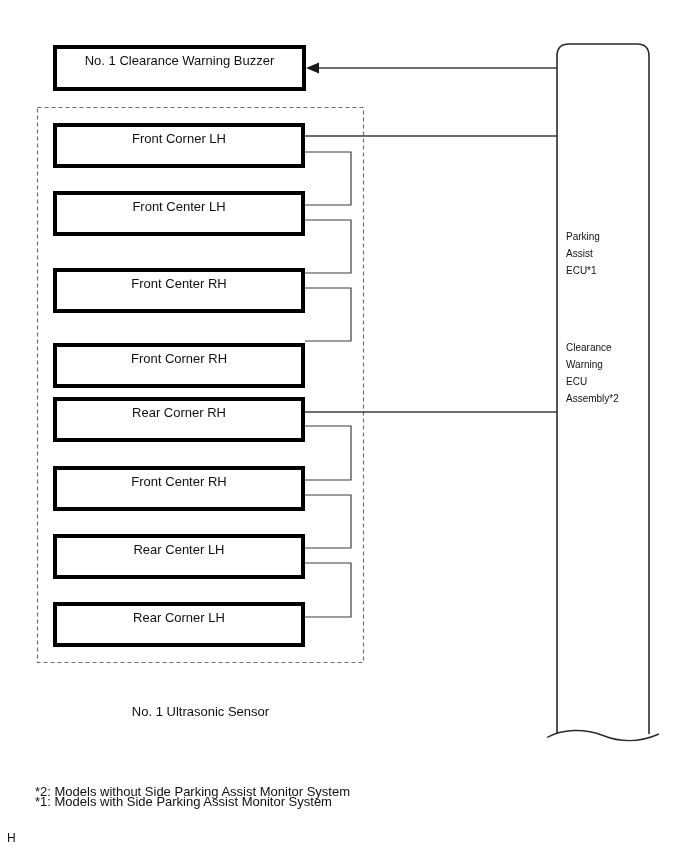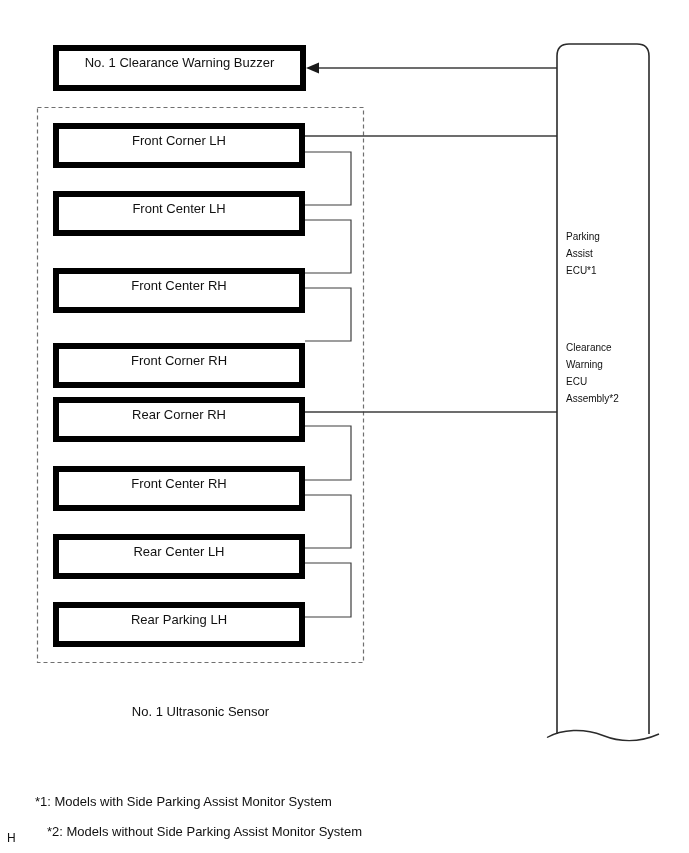--- a/index.html
+++ b/index.html
@@ -3,38 +3,38 @@
 <meta charset="utf-8">
 <style>
   html,body { margin:0; padding:0; background:#ffffff; }
   .canvas {
     position:relative; width:689px; height:853px; background:#ffffff;
     font-family:"Liberation Sans", sans-serif; color:#111111; overflow:hidden;
   }
   .layer-svg { position:absolute; left:0; top:0; width:689px; height:853px; }
   .box {
     position:absolute; left:53px; width:252px; height:45px;
-    background:#ffffff; border:6px solid #000000; box-sizing:border-box;
+    background:#ffffff; border:4px solid #000000; box-sizing:border-box;
     display:flex; justify-content:center; align-items:flex-start;
     padding-top:4px; font-size:13px; line-height:16px; z-index:2;
   }
   .buzzer { width:253px; height:46px; top:45px; }
   .group-label {
     position:absolute; left:37px; top:704px; width:327px;
     text-align:center; font-size:13px; line-height:16px; z-index:2;
   }
   .ecu-text {
     position:absolute; left:566px; white-space:pre-line;
     font-size:10px; line-height:17px; z-index:3;
   }
   .ecu-text.primary   { top:228px; }
   .ecu-text.secondary { top:329px;margin-top:10px; }
   .footnote { position:absolute; left:35px; font-size:13px; line-height:16px; }
   .footnote.f1 { top:794px; }
-  .footnote.f2 { top:824px;margin-left:12px; }
+  .footnote.f2 { top:784px; }
   .page-marker { position:absolute; left:7px; top:831px; font-size:12px; }
 </style>
 </head>
 <body>
 
 <div class="canvas">
 
   <svg class="layer-svg" viewBox="0 0 689 853">
 
     <rect x="37.5" y="107.5" width="326" height="555" fill="none" stroke="#6f6f6f" stroke-width="1.2" stroke-dasharray="4 3"></rect>
@@ -76,21 +76,21 @@
   <div class="box" style="top:397px">
     <span>Rear Corner RH</span>
   </div>
   <div class="box" style="top:466px">
     <span>Front Center RH</span>
   </div>
   <div class="box" style="top:534px">
     <span>Rear Center LH</span>
   </div>
   <div class="box" style="top:602px">
-    <span>Rear Parking LH</span>
+    <span>Rear Corner LH</span>
   </div>
 
   <div class="group-label">No. 1 Ultrasonic Sensor</div>
 
   <div class="ecu-text primary">Parking
 Assist
 ECU*1</div>
   <div class="ecu-text secondary">Clearance
 Warning
 ECU

